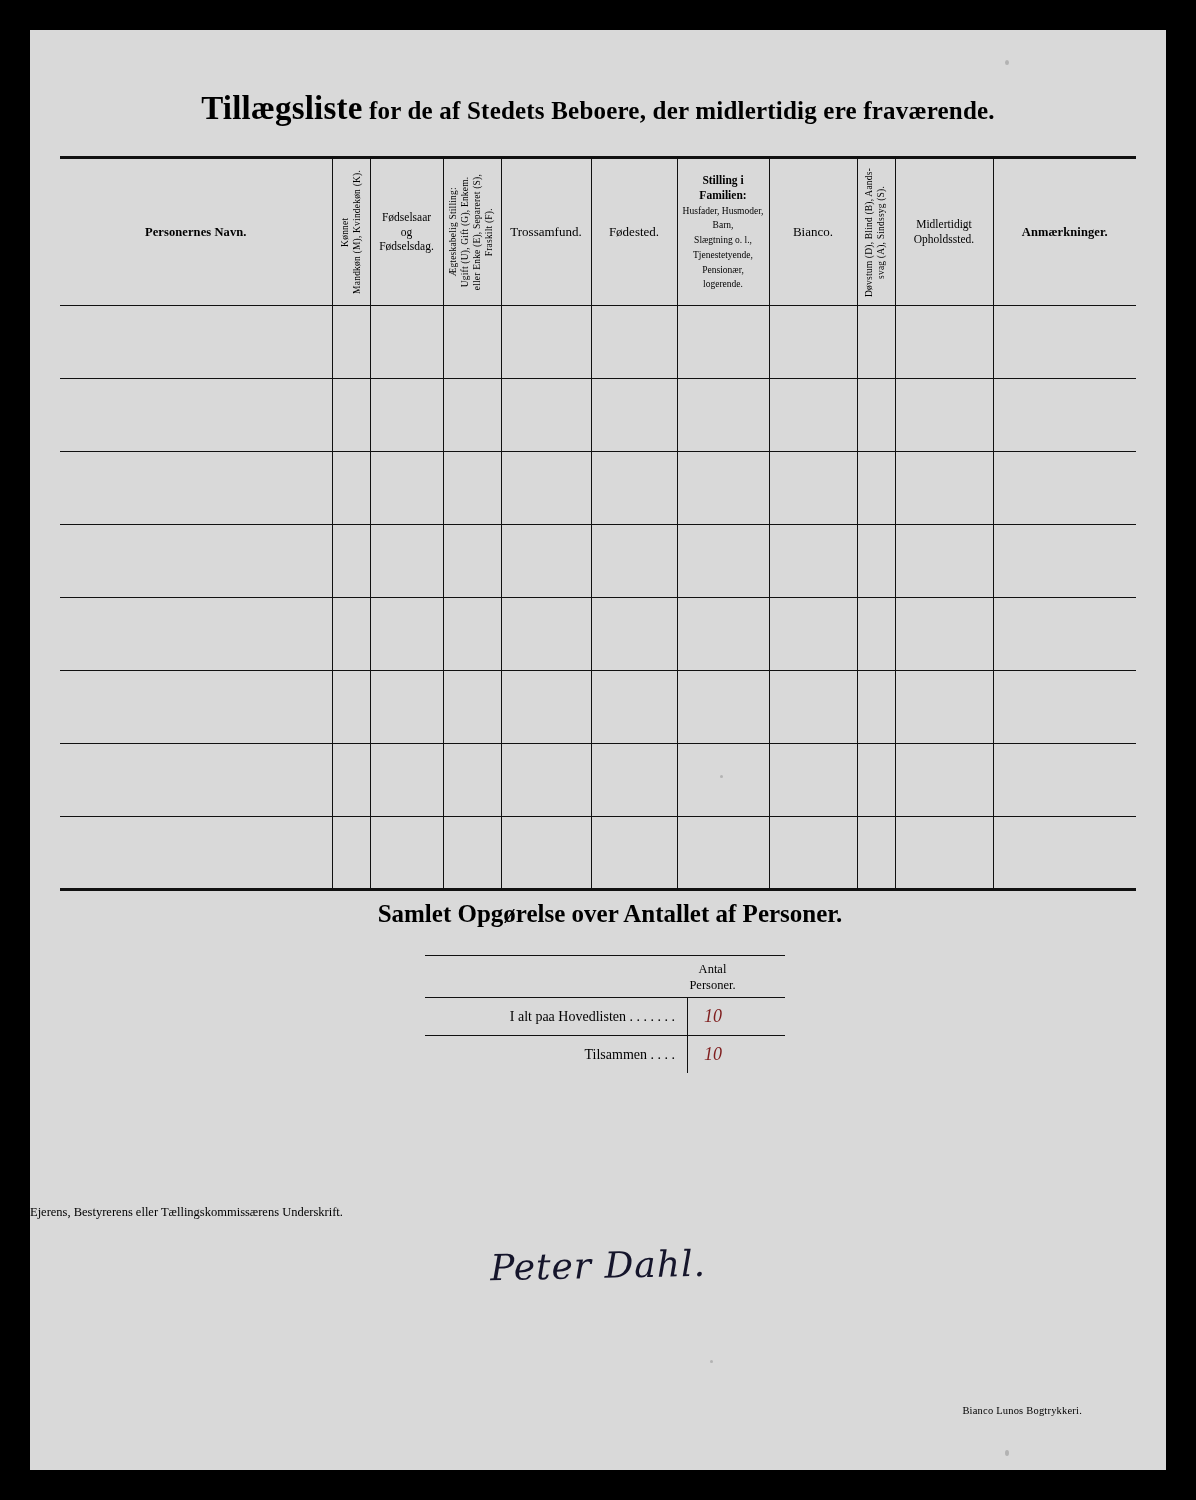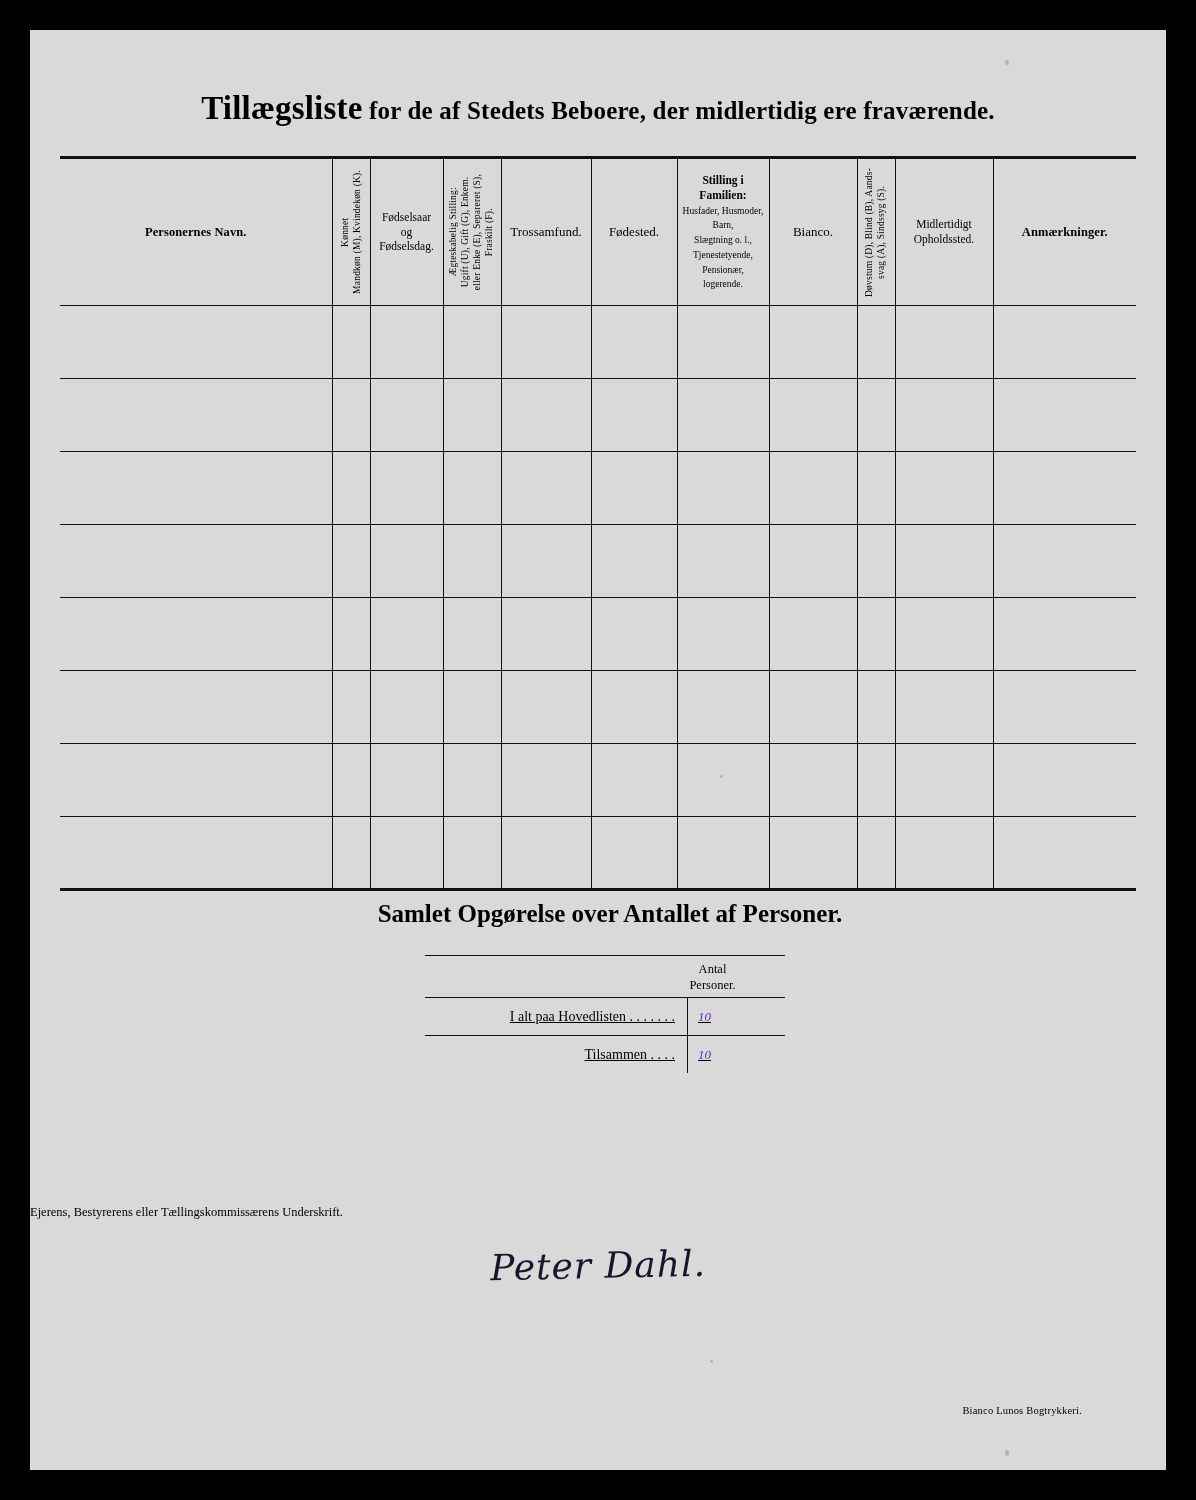--- a/index.html
+++ b/index.html
@@ -120,40 +120,39 @@
     line-height: 1.25;
   }
   #summary .rule2 {
     border-top: 1px solid #111;
     width: 360px;
   }
   .srow {
     display: flex;
     align-items: center;
     height: 37px;
-    text-decoration: underline;
   }
   .srow .lbl {
     width: 250px;
     text-align: right;
     padding-right: 12px;
     font-size: 14px;
     white-space: nowrap;
   }
   .srow .val {
     border-left: 1px solid #111;
     flex: 1;
     height: 100%;
     display: flex;
     align-items: center;
-    padding-left: 10px;
+    padding-left: 16px;
     font-family: "Liberation Serif", serif;
     font-style: italic;
-    font-size: 13px;
-    color: #6d28d9;
+    font-size: 18px;
+    color: #7f1d1d;
   }
   .srow.bordered { border-bottom: 1px solid #111; }
   .srow.last .lbl { padding-right: 12px; }
 
   .signline {
     position: absolute;
     left: 0;
     top: 1175px;
     width: 1136px;
     text-align: left;

